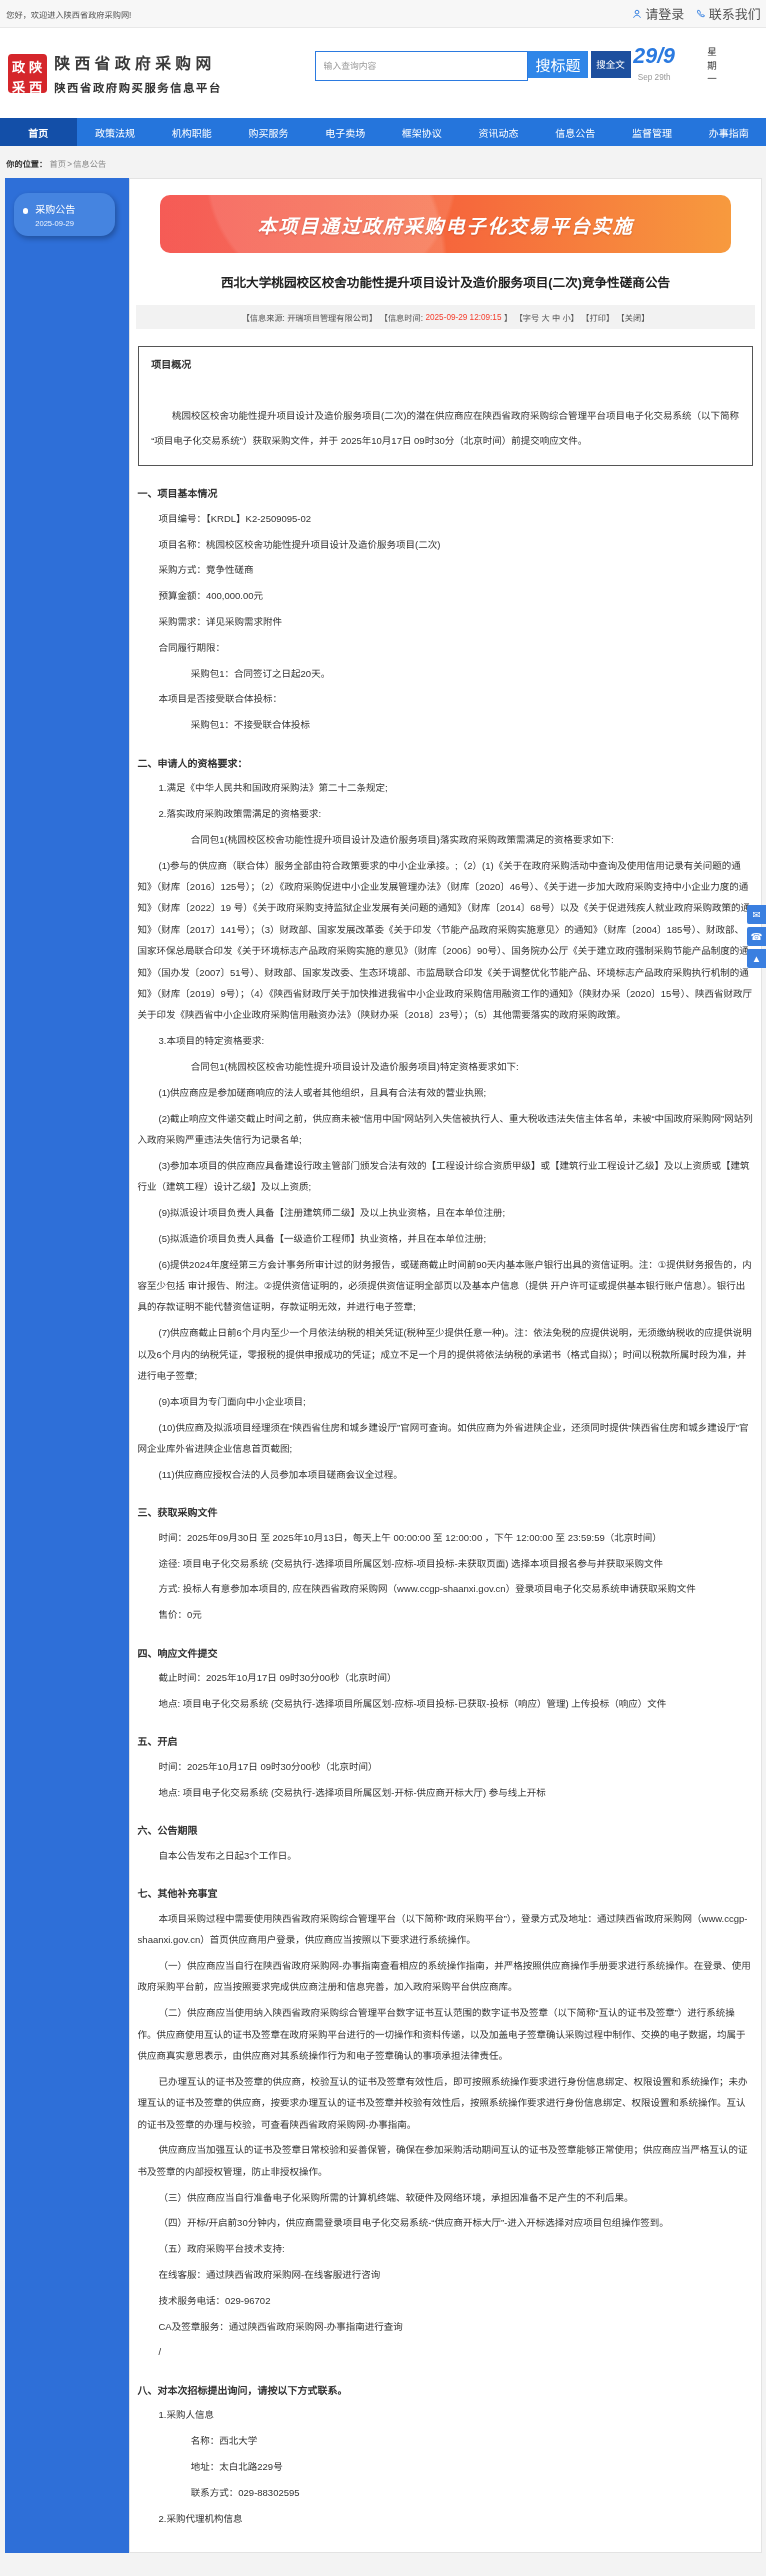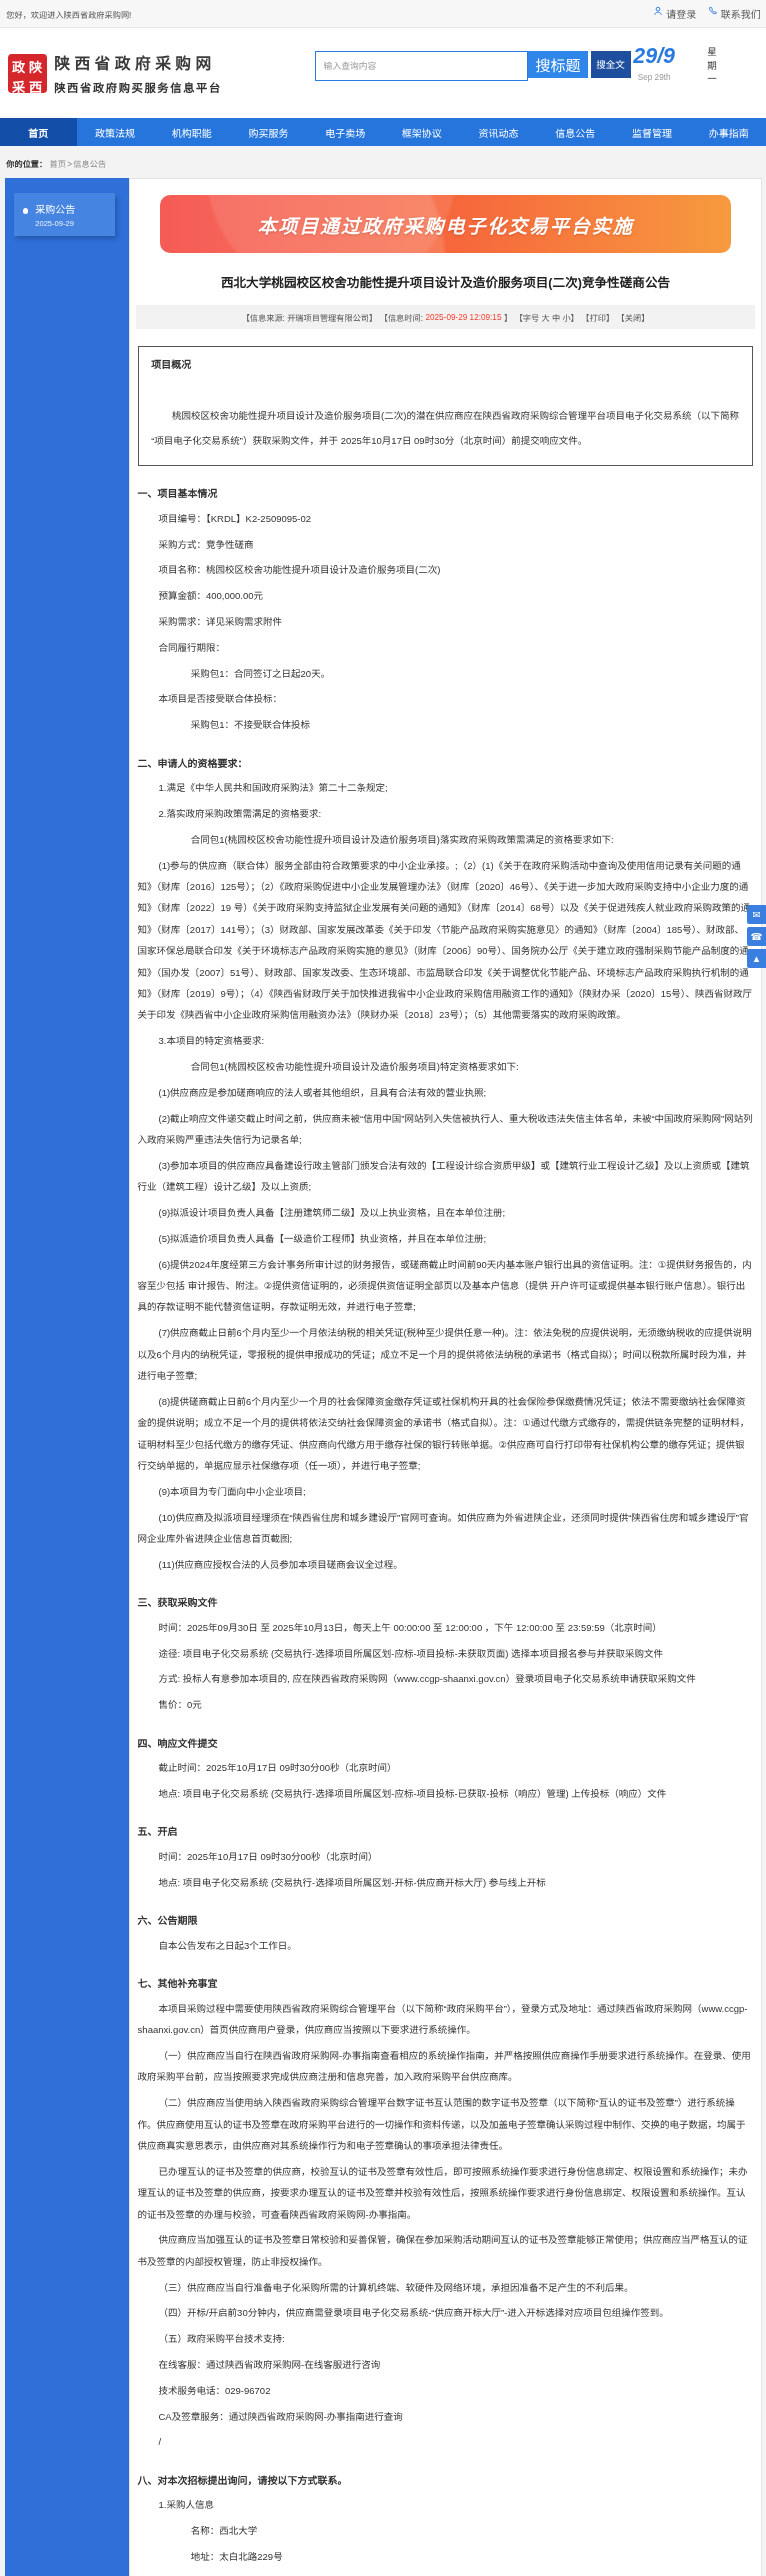--- a/index.html
+++ b/index.html
@@ -4,21 +4,21 @@
 <style>
   * { margin:0; padding:0; box-sizing:border-box; }
   html,body { background:#f3f3f3; font-family:"Liberation Sans","DejaVu Sans",sans-serif; }
   body { width:767px; margin:0 auto; color:#333; }
 
   
   .topbar { height:28px; background:#f7f7f7; border-bottom:0.6px solid #e8e8e8;
     display:flex; align-items:center; justify-content:space-between; padding:0 6.3px;gap:32px; }
   .topbar .welcome { font-size:8.2px; color:#555; }
   .topbar .right { display:flex; align-items:center; gap:11.3px; }
-  .tb-link { display:flex; gap:3.2px; font-size:10px; color:#555; cursor:pointer; }
+  .tb-link { display:flex; align-items:center; gap:3.2px; font-size:13px; color:#555; cursor:pointer; }
   .tb-link svg { display:block; }
 
   
   .site-header { background:#fff; height:90px; display:flex; align-items:center; padding:0 7.6px; position:relative; }
   .logo-wrap { display:flex; align-items:center; gap:7.6px; }
   .seal { width:39px; height:39px; background:#d5262b; border-radius:3.8px; display:grid;
     grid-template-columns:1fr 1fr; grid-template-rows:1fr 1fr; padding:3.2px; gap:1.3px; }
   .seal span { color:#fff; font-weight:bold; font-size:13.2px; display:flex; align-items:center; justify-content:center; }
   .site-titles .t1 { font-size:15.8px; font-weight:bold; color:#3a3a3a; letter-spacing:4.4px; }
   .site-titles .t2 { font-size:11.3px; font-weight:bold; color:#333; letter-spacing:1.6px; margin-top:5px; }
@@ -40,21 +40,21 @@
 
   
   .crumb-row { padding:11.3px 6.3px 8.8px 6.3px; font-size:8.2px; background:#f3f3f3; }
   .crumb-label { font-weight:bold; color:#333; }
   .crumb-item { color:#888; cursor:pointer; text-decoration:none; }
   .crumb-sep { color:#888; margin:0 1.3px; }
 
   
   .layout { display:flex; padding:0 5px; align-items:stretch; background:#f3f3f3; }
   .side { width:124px; background:#2e6fd8; padding:15px 0 0 0; flex-shrink:0; }
-  .side-item { width:101px; margin-left:8.8px; background:#4584e0; border-radius:0;
+  .side-item { width:101px; margin-left:8.8px; background:#4584e0; border-radius:14px;
     box-shadow:1.9px 2.5px 5px rgba(0,0,0,0.25); padding:7.6px 6.3px 7.6px 21.4px; position:relative; cursor:pointer; }
   .side-item .dot { position:absolute; left:8.8px; top:15px; width:5.7px; height:5.7px; background:#fff; border-radius:50%; }
   .side-item .s1 { color:#fff; font-size:10px; }
   .side-item .s2 { color:#eef4ff; font-size:7.6px; margin-top:3.8px; }
 
   .content { flex:1; background:#fff; border:0.6px solid #e3e3e3; padding:15px 6.3px 19px 6.3px; }
 
   
   .banner { margin:1.3px 24px 0 24px; height:58px; border-radius:10px;
     background:
@@ -179,22 +179,22 @@
 
     <div class="overview-box">
       <h2>项目概况</h2>
       <p>桃园校区校舍功能性提升项目设计及造价服务项目(二次)的潜在供应商应在陕西省政府采购综合管理平台项目电子化交易系统（以下简称“项目电子化交易系统”）获取采购文件，并于 2025年10月17日 09时30分（北京时间）前提交响应文件。</p>
     </div>
 
     <div class="article" id="sections">
         <section>
           <h3 class="sec-h">一、项目基本情况</h3>
           <p class="para l1">项目编号：【KRDL】K2-2509095-02</p>
+          <p class="para l1">项目名称：桃园校区校舍功能性提升项目设计及造价服务项目(二次)</p>
           <p class="para l1">采购方式：竞争性磋商</p>
-          <p class="para l1">项目名称：桃园校区校舍功能性提升项目设计及造价服务项目(二次)</p>
           <p class="para l1">预算金额：400,000.00元</p>
           <p class="para l1">采购需求：详见采购需求附件</p>
           <p class="para l1">合同履行期限：</p>
           <p class="para l2">采购包1：合同签订之日起20天。</p>
           <p class="para l1">本项目是否接受联合体投标：</p>
           <p class="para l2">采购包1：不接受联合体投标</p>
         </section>
         <section>
           <h3 class="sec-h">二、申请人的资格要求：</h3>
           <p class="para l1">1.满足《中华人民共和国政府采购法》第二十二条规定;</p>
@@ -203,21 +203,20 @@
           <p class="para wrap">(1)参与的供应商（联合体）服务全部由符合政策要求的中小企业承接。;（2）(1)《关于在政府采购活动中查询及使用信用记录有关问题的通知》（财库〔2016〕125号）；（2）《政府采购促进中小企业发展管理办法》（财库〔2020〕46号）、《关于进一步加大政府采购支持中小企业力度的通知》（财库〔2022〕19 号）《关于政府采购支持监狱企业发展有关问题的通知》（财库〔2014〕68号）以及《关于促进残疾人就业政府采购政策的通知》（财库〔2017〕141号）；（3）财政部、国家发展改革委《关于印发〈节能产品政府采购实施意见〉的通知》（财库〔2004〕185号）、财政部、国家环保总局联合印发《关于环境标志产品政府采购实施的意见》（财库〔2006〕90号）、国务院办公厅《关于建立政府强制采购节能产品制度的通知》（国办发〔2007〕51号）、财政部、国家发改委、生态环境部、市监局联合印发《关于调整优化节能产品、环境标志产品政府采购执行机制的通知》（财库〔2019〕9号）；（4）《陕西省财政厅关于加快推进我省中小企业政府采购信用融资工作的通知》（陕财办采〔2020〕15号）、陕西省财政厅关于印发《陕西省中小企业政府采购信用融资办法》（陕财办采〔2018〕23号）；（5）其他需要落实的政府采购政策。</p>
           <p class="para l1">3.本项目的特定资格要求:</p>
           <p class="para l2">合同包1(桃园校区校舍功能性提升项目设计及造价服务项目)特定资格要求如下:</p>
           <p class="para wrap">(1)供应商应是参加磋商响应的法人或者其他组织，且具有合法有效的营业执照;</p>
           <p class="para wrap">(2)截止响应文件递交截止时间之前，供应商未被“信用中国”网站列入失信被执行人、重大税收违法失信主体名单，未被“中国政府采购网”网站列入政府采购严重违法失信行为记录名单;</p>
           <p class="para wrap">(3)参加本项目的供应商应具备建设行政主管部门颁发合法有效的【工程设计综合资质甲级】或【建筑行业工程设计乙级】及以上资质或【建筑行业（建筑工程）设计乙级】及以上资质;</p>
           <p class="para wrap">(9)拟派设计项目负责人具备【注册建筑师二级】及以上执业资格，且在本单位注册;</p>
           <p class="para wrap">(5)拟派造价项目负责人具备【一级造价工程师】执业资格，并且在本单位注册;</p>
           <p class="para wrap">(6)提供2024年度经第三方会计事务所审计过的财务报告，或磋商截止时间前90天内基本账户银行出具的资信证明。注：①提供财务报告的，内容至少包括 审计报告、附注。②提供资信证明的，必须提供资信证明全部页以及基本户信息（提供 开户许可证或提供基本银行账户信息）。银行出具的存款证明不能代替资信证明，存款证明无效，并进行电子签章;</p>
           <p class="para wrap">(7)供应商截止日前6个月内至少一个月依法纳税的相关凭证(税种至少提供任意一种)。注：依法免税的应提供说明，无须缴纳税收的应提供说明以及6个月内的纳税凭证，零报税的提供申报成功的凭证；成立不足一个月的提供将依法纳税的承诺书（格式自拟）；时间以税款所属时段为准，并进行电子签章;</p>
-          <p class="para wrap">(8)提供磋商截止日前6个月内至少一个月的社会保障资金缴存凭证或社保机构开具的社会保险参保缴费情况凭证；依法不需要缴纳社会保障资金的提供说明；成立不足一个月的提供将依法交纳社会保障资金的承诺书（格式自拟）。注：①通过代缴方式缴存的，需提供链条完整的证明材料，证明材料至少包括代缴方的缴存凭证、供应商向代缴方用于缴存社保的银行转账单据。②供应商可自行打印带有社保机构公章的缴存凭证；提供银行交纳单据的，单据应显示社保缴存项（任一项），并进行电子签章;</p>
           <p class="para wrap">(9)本项目为专门面向中小企业项目;</p>
           <p class="para wrap">(10)供应商及拟派项目经理须在“陕西省住房和城乡建设厅”官网可查询。如供应商为外省进陕企业，还须同时提供“陕西省住房和城乡建设厅”官网企业库外省进陕企业信息首页截图;</p>
           <p class="para wrap">(11)供应商应授权合法的人员参加本项目磋商会议全过程。</p>
         </section>
         <section>
           <h3 class="sec-h">三、获取采购文件</h3>
           <p class="para l1">时间：2025年09月30日 至 2025年10月13日，每天上午 00:00:00 至 12:00:00 ，下午 12:00:00 至 23:59:59（北京时间）</p>
           <p class="para l1">途径: 项目电子化交易系统 (交易执行-选择项目所属区划-应标-项目投标-未获取页面) 选择本项目报名参与并获取采购文件</p>
           <p class="para l1">方式: 投标人有意参加本项目的, 应在陕西省政府采购网（www.ccgp-shaanxi.gov.cn）登录项目电子化交易系统申请获取采购文件</p>
           <p class="para l1">售价：0元</p>

